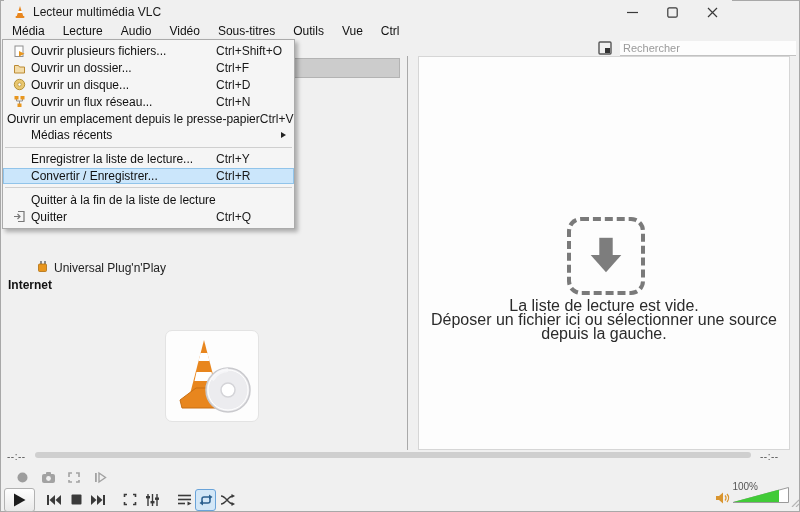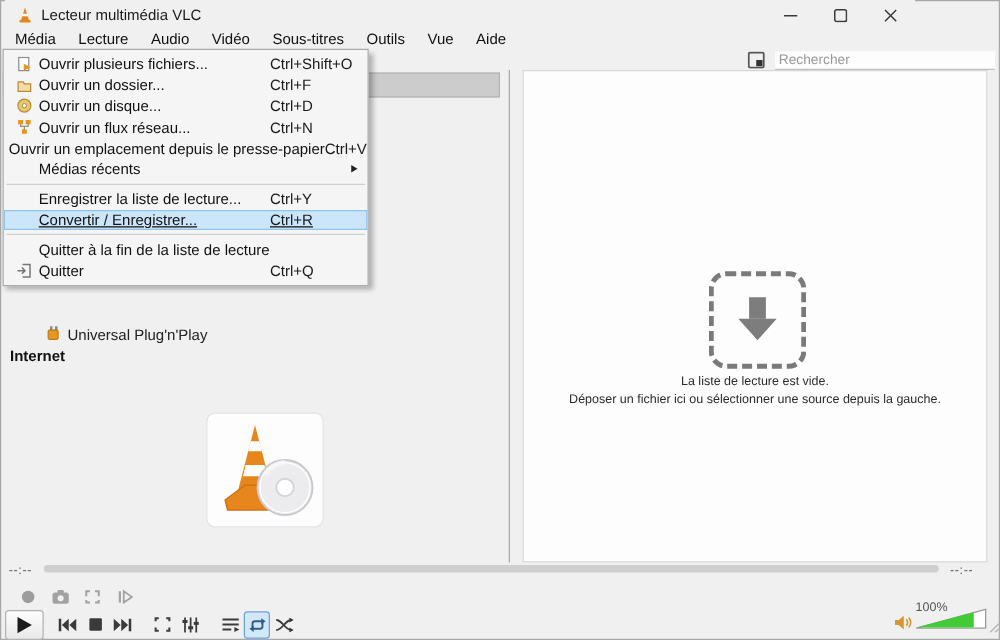--- a/index.html
+++ b/index.html
@@ -26,29 +26,29 @@
   .internet-label { position:absolute; left:8px; top:278px; font-size:12px; font-weight:bold; color:#111; }
   .cone-card { position:absolute; left:165px; top:330px; width:94px; height:92px; background:#fdfdfd; border:1px solid #e3e3e3; border-radius:7px; display:flex; align-items:center; justify-content:center; }
 
   
   .search-row { position:absolute; left:418px; top:40px; width:378px; height:16px; display:flex; align-items:center; }
   .viewmode { width:14px; height:14px; margin-left:180px; margin-right:8px; }
   .search-input { flex:1; border:none; border-bottom:1px solid #c2c2c2; background:#fdfdfd; font-size:11px; color:#333; outline:none; height:15px; padding:0 3px; font-family:"Liberation Sans",sans-serif; }
   .search-input::placeholder { color:#9a9a9a; }
   .playlist-panel { position:absolute; left:418px; top:56px; width:372px; height:394px; background:#fdfdfd; border:1px solid #d6d6d6; }
   .dropzone { position:absolute; left:148px; top:160px; width:78px; height:78px; border:4px dashed #7a7a7a; border-radius:14px; display:flex; align-items:center; justify-content:center; }
-  .empty-text { position:absolute; left:0; top:242px; width:100%; text-align:center; color:#2b2b2b; font-size:10px; line-height:14px; }
+  .empty-text { position:absolute; left:0; top:242px; width:100%; text-align:center; color:#2b2b2b; font-size:16px; line-height:14px; }
 
   
   .menu-dropdown { position:absolute; left:2px; top:39px; width:293px; background:#f5f5f5; border:1px solid #ababab; box-shadow:3px 3px 4px rgba(0,0,0,0.28); padding:3px 0; z-index:50; }
   .mrow { display:flex; align-items:center; height:16.8px; padding:0 4px 0 4px; font-size:12px; color:#111; position:relative; }
   .mrow .micon { width:24px; display:flex; justify-content:center; align-items:center; }
   .mrow .mlabel { flex:1; white-space:nowrap; }
   .mrow .mshort { width:74px; text-align:left; color:#1a1a1a; }
-  .mrow.hl { background:#cbe6fb; box-shadow:inset 0 0 0 1px #91c4ea;text-decoration:underline; }
+  .mrow.hl { background:#cbe6fb; box-shadow:inset 0 0 0 1px #91c4ea; }
   .msep { height:1px; background:#cfcfcf; margin:3px 2px; }
   .subarrow { position:absolute; right:8px; top:5px; width:0; height:0; border-left:5px solid #222; border-top:3.5px solid transparent; border-bottom:3.5px solid transparent; }
 
   
   .time-label { position:absolute; font-size:10px; color:#555; letter-spacing:0.5px; }
   .seek-track { position:absolute; left:35px; top:452px; width:716px; height:6px; background:#cfcfcf; border-radius:3px; }
   .minirow { position:absolute; left:14px; top:468px; height:18px; display:flex; gap:10px; align-items:center; }
   .minibtn { width:16px; height:16px; display:flex; align-items:center; justify-content:center; }
   .transport { position:absolute; left:4px; top:487px; height:25px; display:flex; align-items:center; }
   .btn { display:flex; align-items:center; justify-content:center; background:transparent; border:none; }
@@ -96,21 +96,21 @@
   </div>
 
   <div class="menubar">
     <span class="mb-item">Média</span>
     <span class="mb-item">Lecture</span>
     <span class="mb-item">Audio</span>
     <span class="mb-item">Vidéo</span>
     <span class="mb-item">Sous-titres</span>
     <span class="mb-item">Outils</span>
     <span class="mb-item">Vue</span>
-    <span class="mb-item">Aide</span>
+    <span class="mb-item">Ctrl</span>
   </div>
 
   <div class="sidebar-selected"></div>
   <div class="splitter"></div>
 
   <div class="upnp-item">
     <span>
       <svg width="13" height="13" viewBox="0 0 13 13">
         <rect x="4" y="1" width="2" height="3" fill="#8a8a8a"></rect>
         <rect x="8" y="1" width="2" height="3" fill="#8a8a8a"></rect>

